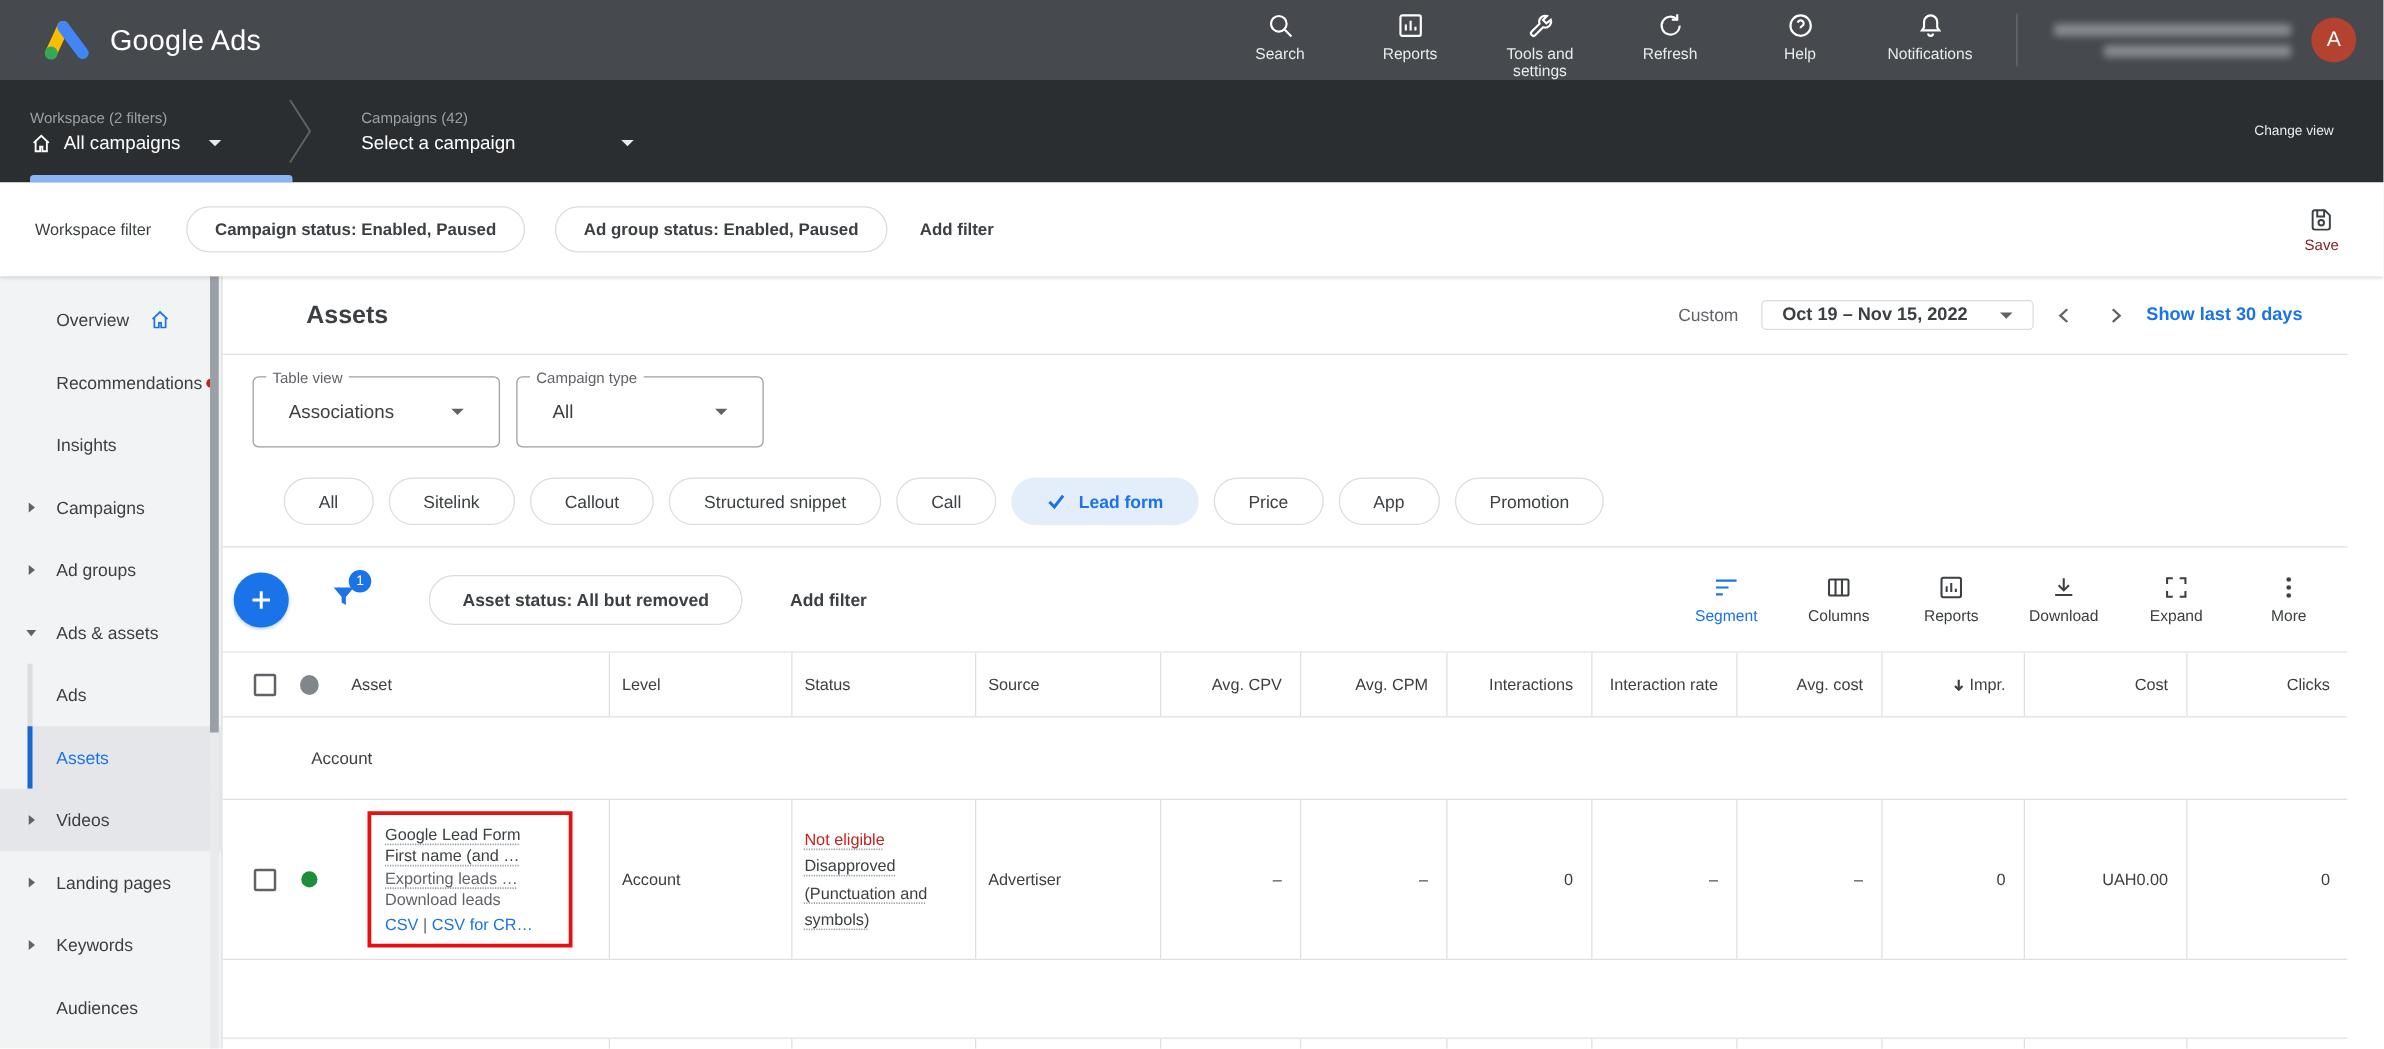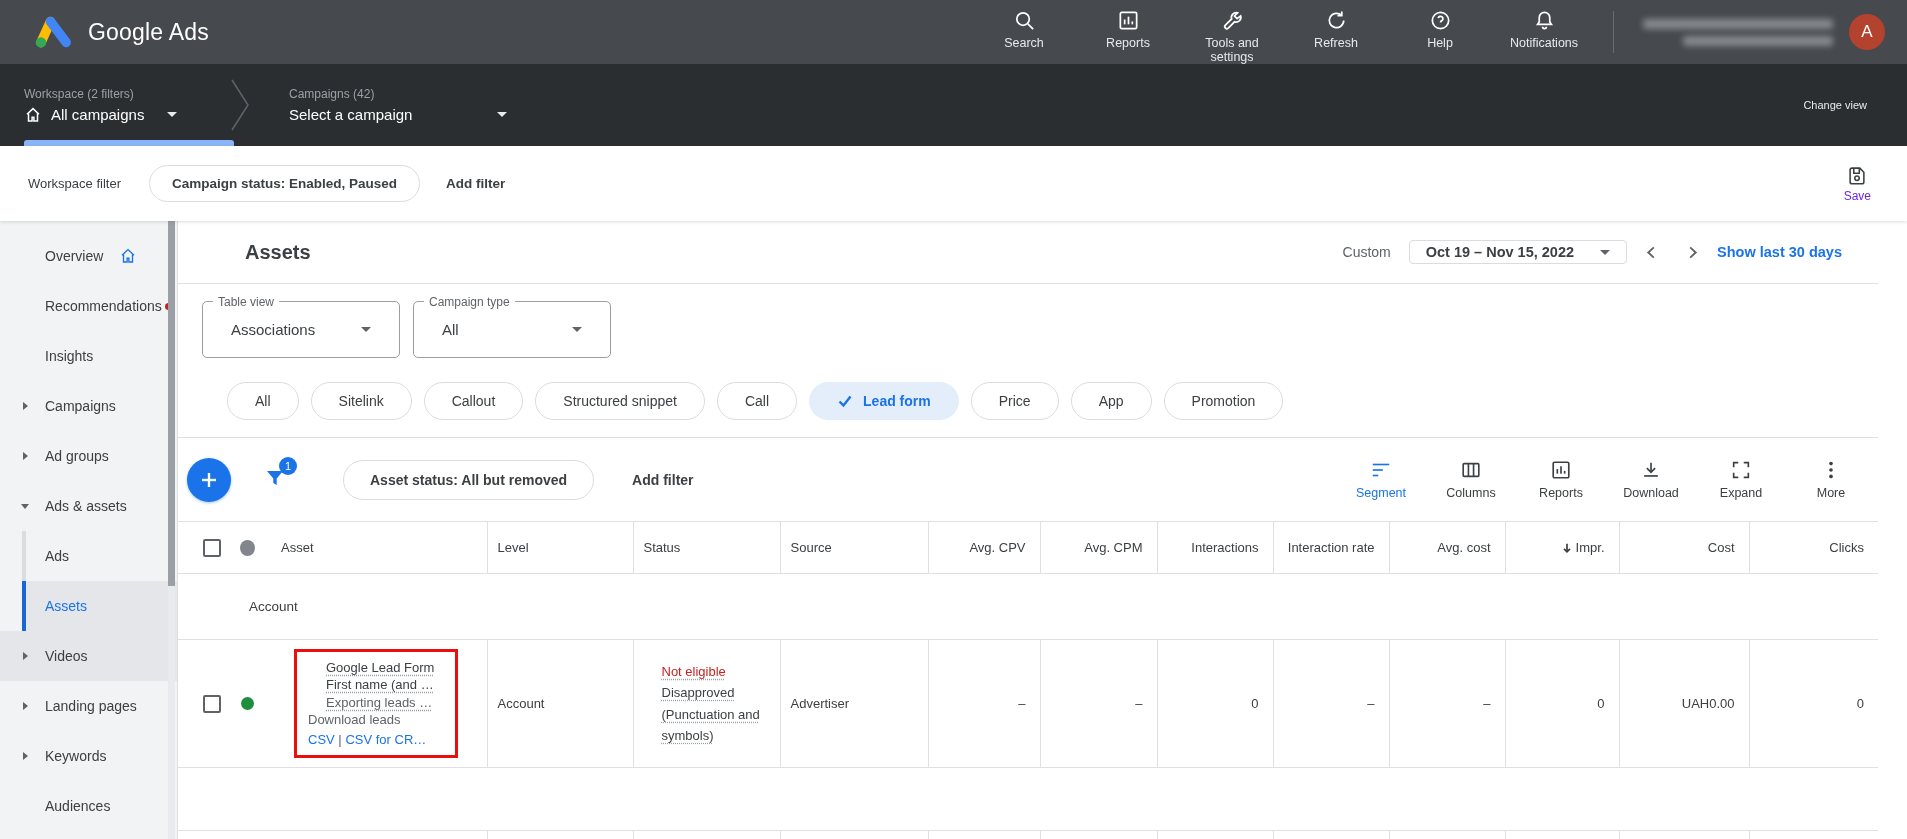--- a/index.html
+++ b/index.html
@@ -27,21 +27,21 @@
   .ctx-caret { width:0; height:0; border-left:5px solid transparent; border-right:5px solid transparent; border-top:5px solid #e8eaed; margin-left:14px; }
   .ctx-indicator { position:absolute; left:24px; bottom:0; width:210px; height:6px; background:#8ab4f8; border-radius:3px 3px 0 0; }
   .ctx-chevron { align-self:center; margin:0 14px; }
   .change-view { margin-left:auto; align-self:center; padding-right:40px; font-size:11px; color:#e8eaed; cursor:pointer; }
 
   
   .filterrow { height:75px; background:#fff; display:flex; align-items:center; padding:0 22px 0 28px; box-shadow:0 1px 3px rgba(60,64,67,.18); position:relative; z-index:5; }
   .wf-label { font-size:13px; color:#3c4043; margin-right:28px;text-align:right; }
   .f-chip { border:1px solid #dadce0; border-radius:19px; height:37px; display:flex; align-items:center; padding:0 22px; font-size:13.5px; font-weight:bold; color:#3c4043; margin-right:24px; cursor:pointer; background:#fff; white-space:nowrap; }
   .addfilter-txt { font-size:13.5px; font-weight:bold; color:#3c4043; cursor:pointer; margin-left:2px; }
-  .save-block { margin-left:auto; display:flex; flex-direction:column; align-items:center; color:#6d28d9; cursor:pointer; padding-right:14px;text-align:center; }
+  .save-block { margin-left:auto; display:flex; flex-direction:column; align-items:center; color:#7f1d1d; cursor:pointer; padding-right:14px;text-align:center; }
   .save-block svg { width:22px; height:22px; stroke:#3c4043; fill:none; stroke-width:1.7; }
   .save-label { font-size:12px; margin-top:3px; }
 
   
   .body { display:flex; height:618px; }
 
   
   .sidebar { position:relative; width:178px; background:#f1f3f4; border-right:1px solid #e0e0e0; padding-top:10px; flex:none; }
   .side-item { position:relative; height:50px; display:flex; align-items:center; font-size:14px; color:#3c4043; cursor:pointer; padding-left:45px; }
   .side-item .tri-r { position:absolute; left:23px; width:0; height:0; border-top:4px solid transparent; border-bottom:4px solid transparent; border-left:5px solid #5f6368; }
@@ -111,21 +111,21 @@
   tr.datarow td { border-bottom:1px solid #e0e0e0; }
   tr.spacer { height:63px; }
   tr.partial { height:30px; }
   tr.partial td { border-top:1px solid #e0e0e0; }
   .cbx { width:18px; height:18px; border:2px solid #5f6368; border-radius:2px; margin-left:25px; cursor:pointer; background:#fff; }
   .hdr-dot { width:15px; height:16px; border-radius:50%; background:#80868b; margin-left:12px; }
   .green-dot { width:13px; height:13px; border-radius:50%; background:#1e8e3e; margin-left:13px; }
   .sort-arrow { width:12px; height:12px; stroke:#3c4043; stroke-width:2; fill:none; vertical-align:-2px; margin-right:3px; }
   .bold { font-weight:bold; }
   .red-box { margin-left:23px; width:164px; border:3px solid #ea0f0f; padding:7px 6px 7px 11px; line-height:17.5px; }
-  .dot-u { text-decoration-line:underline; text-decoration-style:dotted; text-decoration-color:#9aa0a6; text-underline-offset:3px;margin-left:18px; }
+  .dot-u { text-decoration-line:underline; text-decoration-style:dotted; text-decoration-color:#9aa0a6; text-underline-offset:3px; }
   .gray-t { color:#5f6368; }
   .link { color:#1a73e8; cursor:pointer; }
   .status-cell { padding:10px !important; line-height:21.5px; vertical-align:middle; }
   .red-t { color:#c5221f; }
 </style>
 </head>
 <body>
 
 <div class="app">
 
@@ -221,20 +221,21 @@
         <span class="ctx-caret" style="margin-left:76px;"></span>
       </span>
     </div>
 
     <div class="change-view">Change view</div>
   </div>
 
   <div class="filterrow">
     <span class="wf-label">Workspace filter</span>
     <div class="f-chip">Campaign status: Enabled, Paused</div>
+    <div class="f-chip">Ad group status: Enabled, Paused</div>
     <span class="addfilter-txt">Add filter</span>
     <div class="save-block">
       <svg viewBox="0 0 24 24">
           <path d="M4.5 6.5a2 2 0 0 1 2-2H15l4.5 4.5v10.5a2 2 0 0 1-2 2h-11a2 2 0 0 1-2-2z"></path>
           <path d="M14.5 4.5V10h-6V4.5"></path>
           <circle cx="12" cy="15.5" r="2.4"></circle>
         </svg>
       <span class="save-label">Save</span>
     </div>
   </div>

